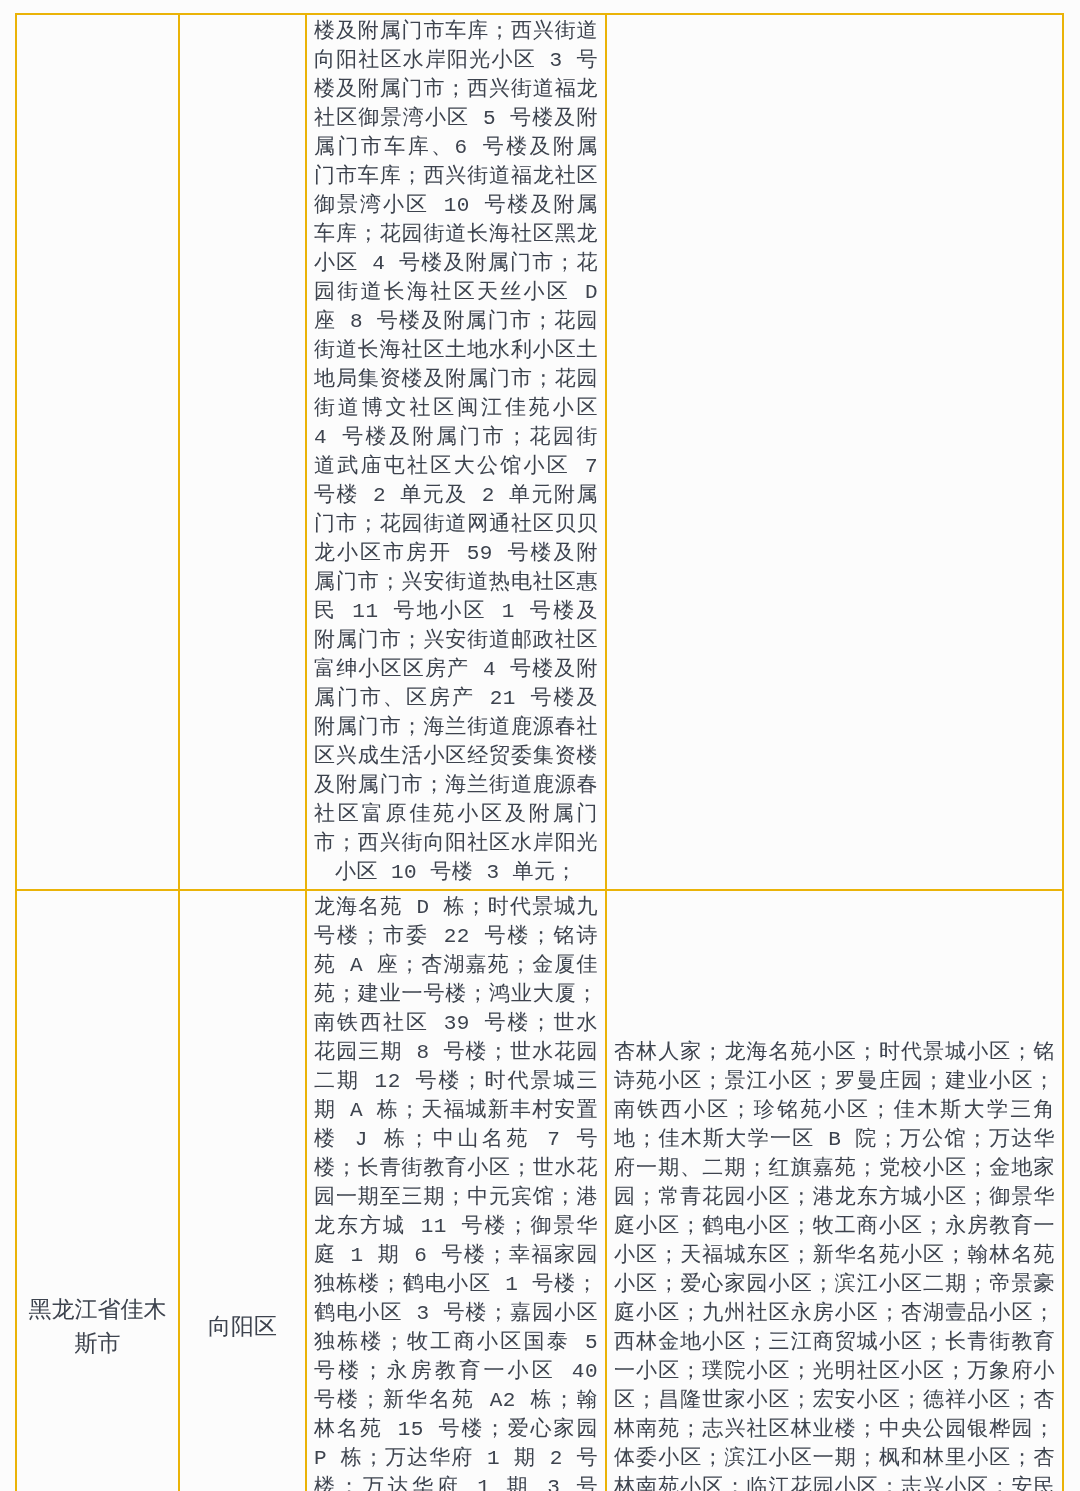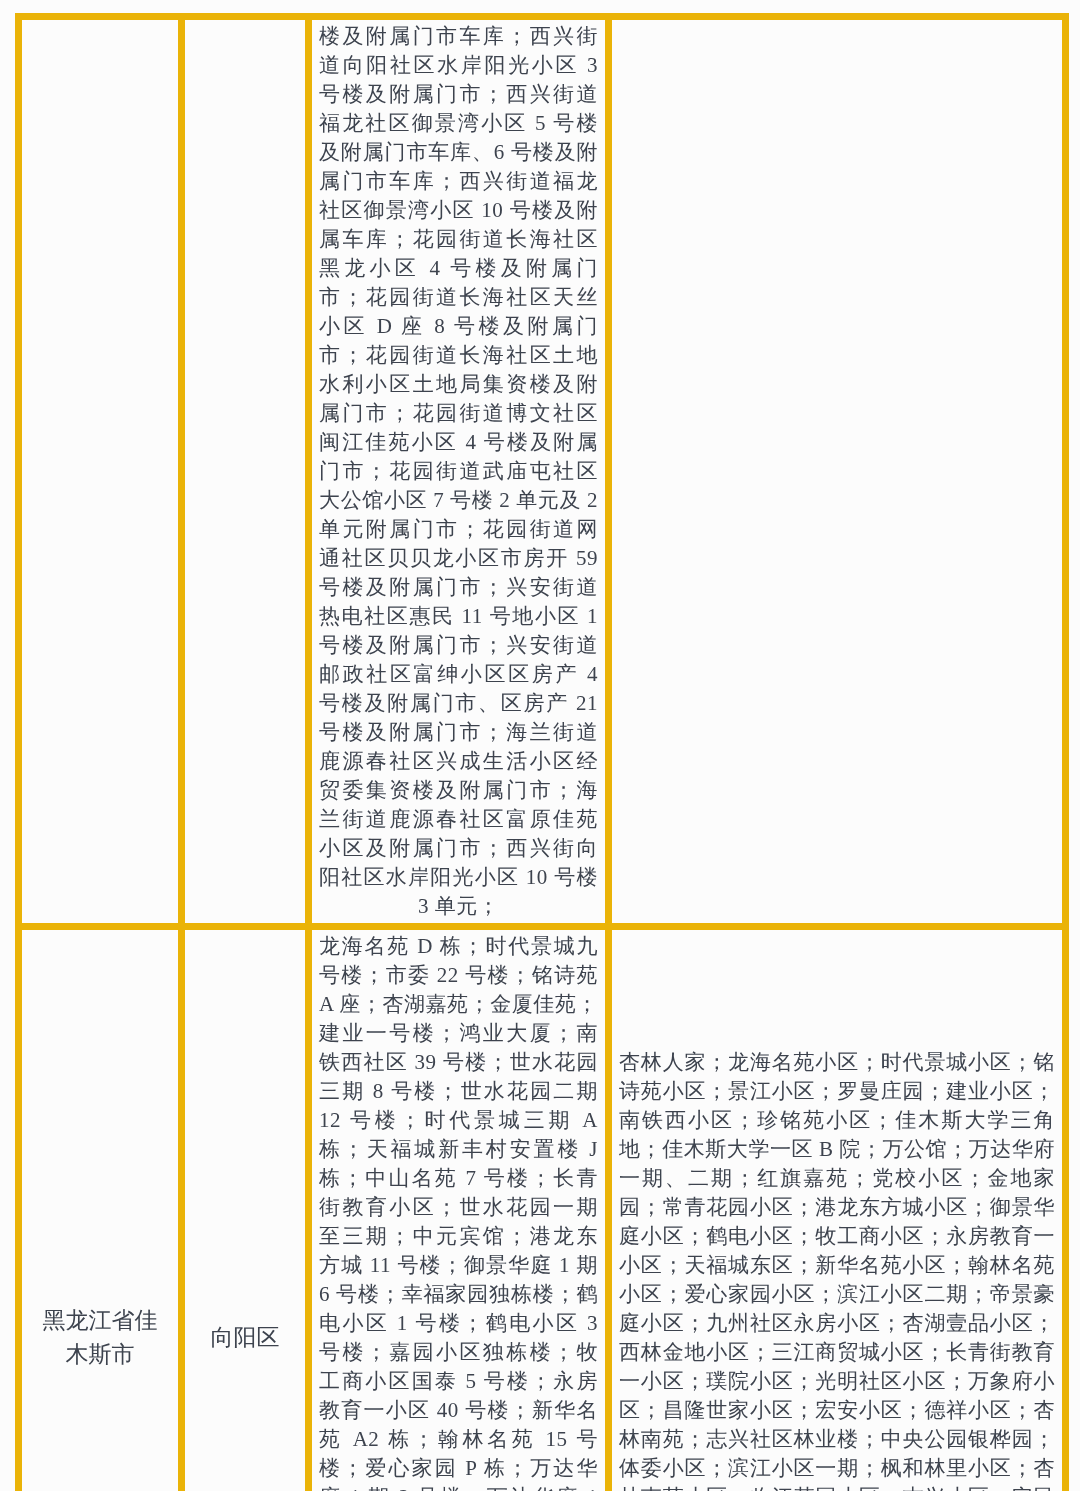--- a/index.html
+++ b/index.html
@@ -17,24 +17,25 @@
   }
   table.doc-table {
     position: absolute;
     left: 15px;
     top: 13px;
     width: 1047px;
     border-collapse: collapse;
     table-layout: fixed;
   }
   .doc-table td {
-    border: 7px solid #eab308;
+    border: 2px solid #eab308;
     vertical-align: middle;
     color: #3d434e;
     overflow: hidden;
+    font-family: Liberation Mono, monospace;
   }
   .row-1 { height: 776px; }
   .row-2 { height: 696px; }
   .label-cell {
     text-align: center;
     font-size: 23px;
     line-height: 34px;
     padding: 0 10px;
   }
   .text-cell {

